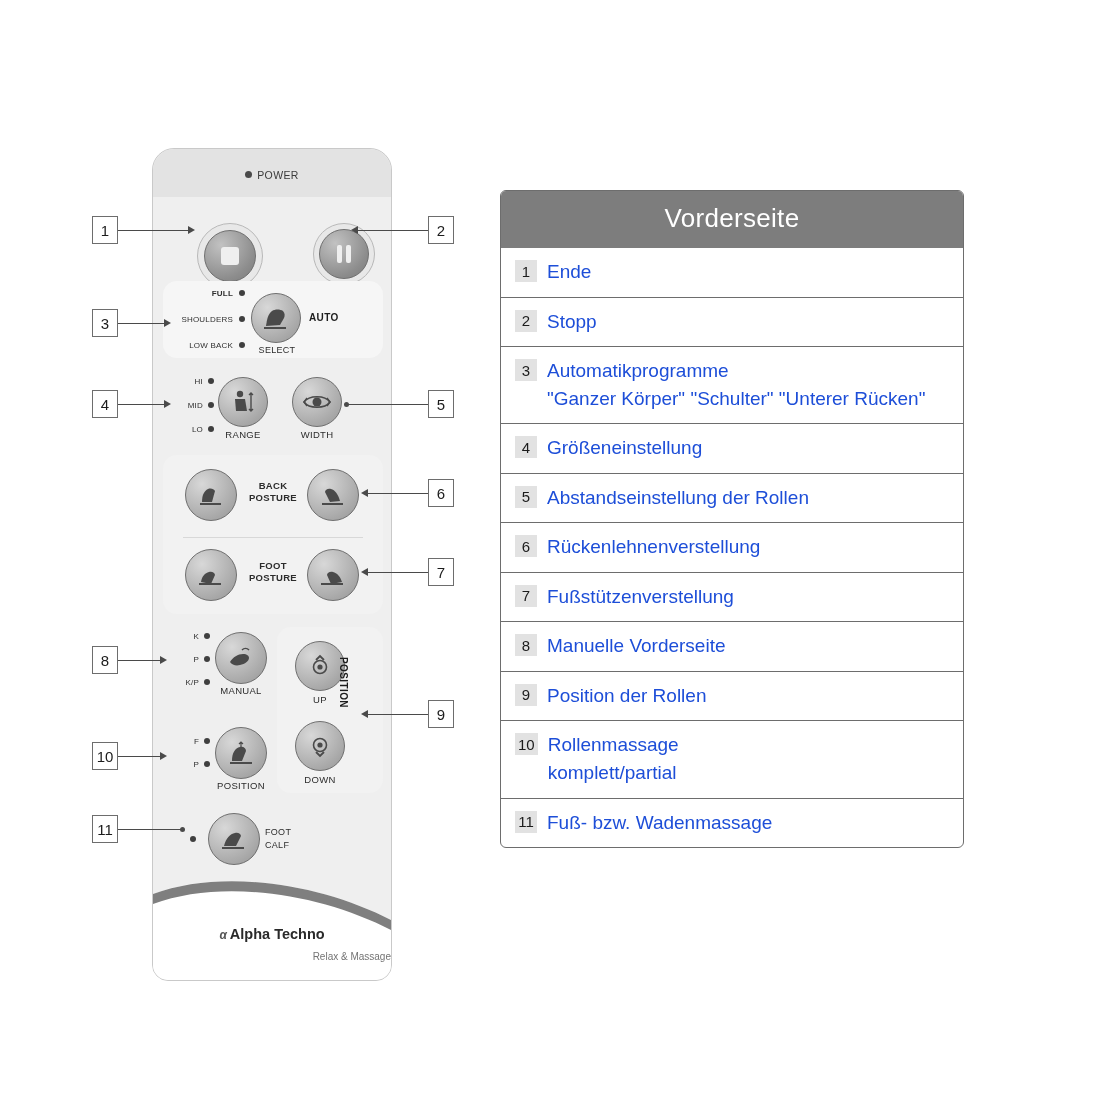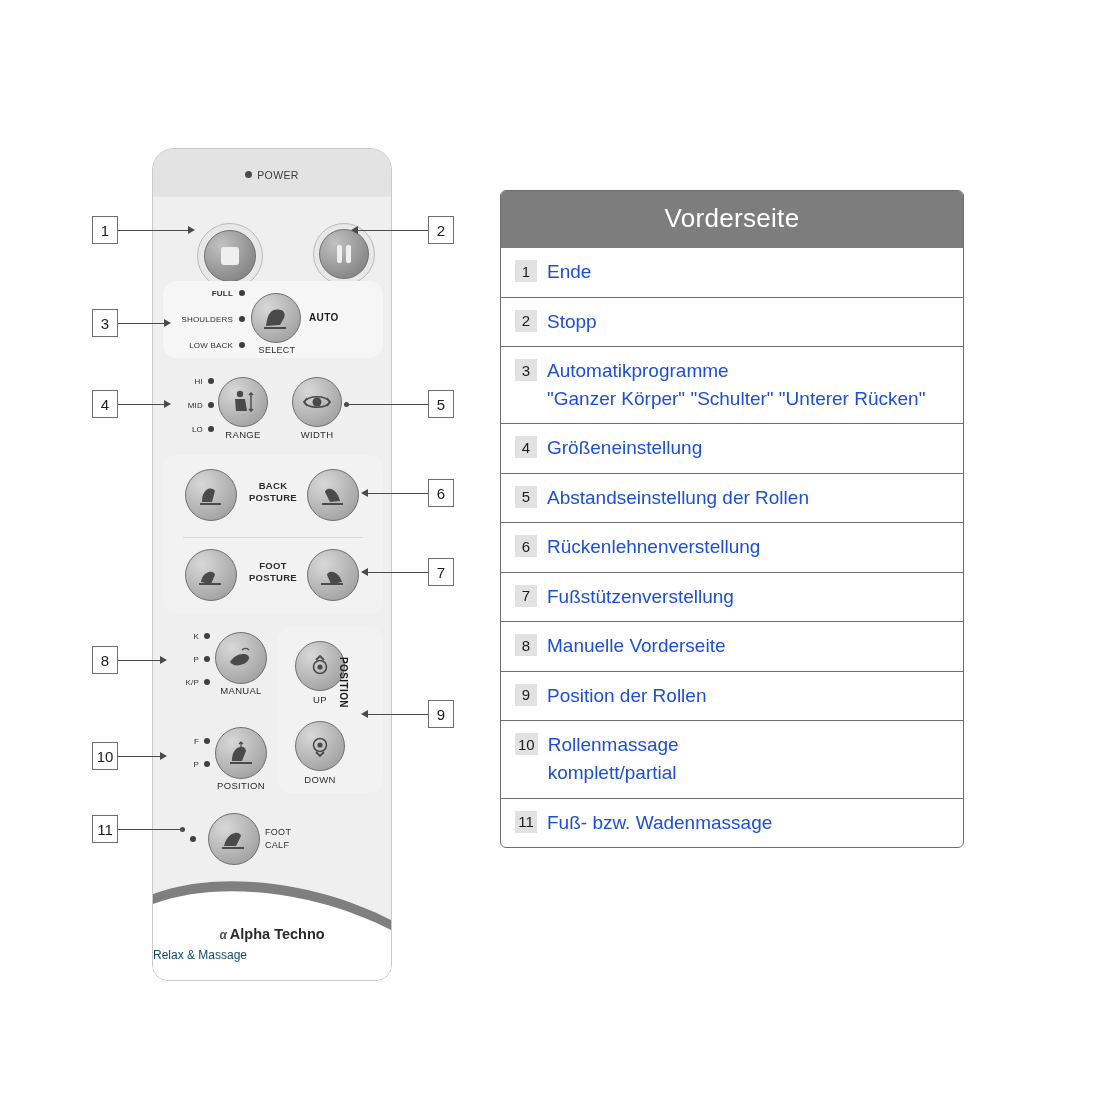--- a/index.html
+++ b/index.html
@@ -142,23 +142,23 @@
     font-style: italic;
     font-weight: bold;
     font-size: 12px;
     color: #555;
     margin-right: 3px;
   }
   #tagline {
     position: absolute;
     left: 0; bottom: 18px;
     width: 100%;
-    text-align: left;
-    font-size: 12px;
-    color: #0c4a6e;
+    text-align: right;
+    font-size: 10px;
+    color: #737373;
   }
 
   
   .callout-box {
     position: absolute;
     width: 26px;
     height: 28px;
     border: 1px solid #6d6d6d;
     background: #fff;
     color: #1c1c1c;

